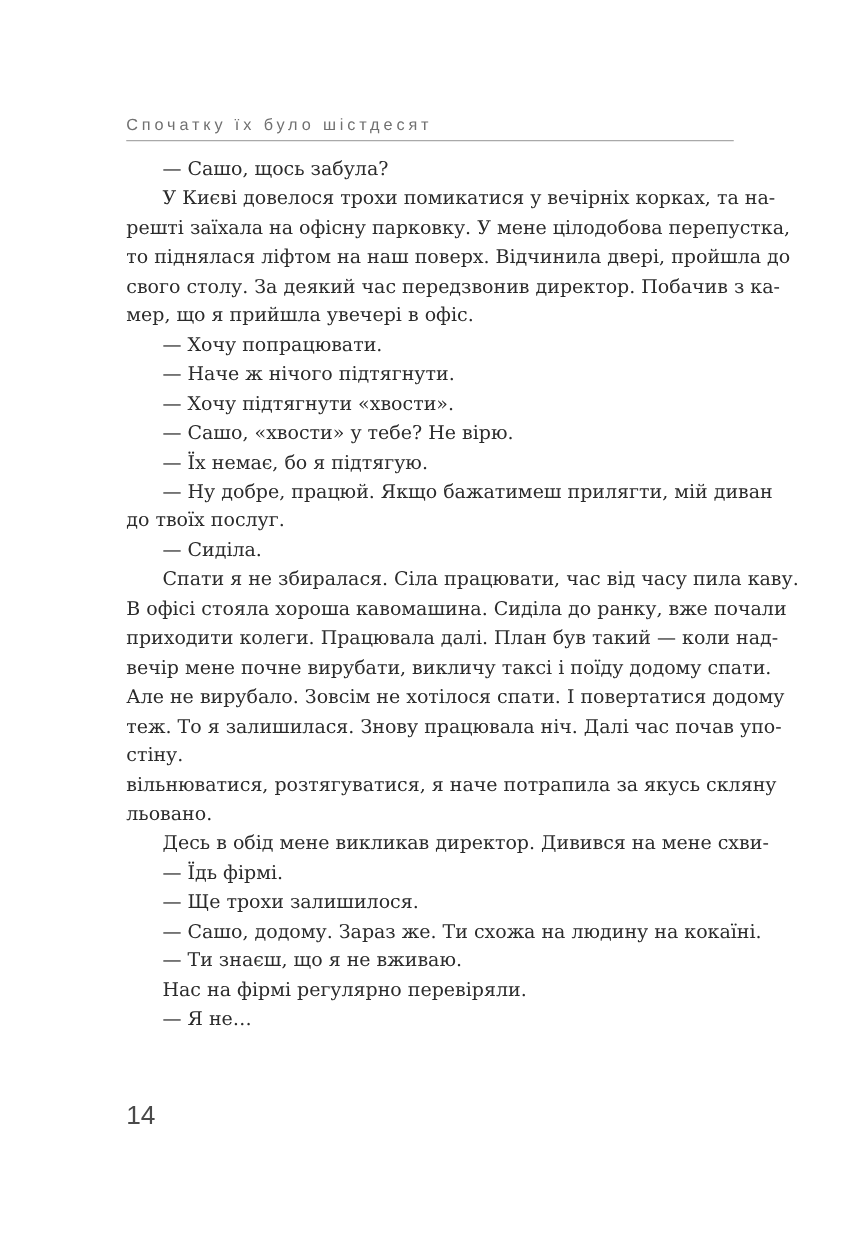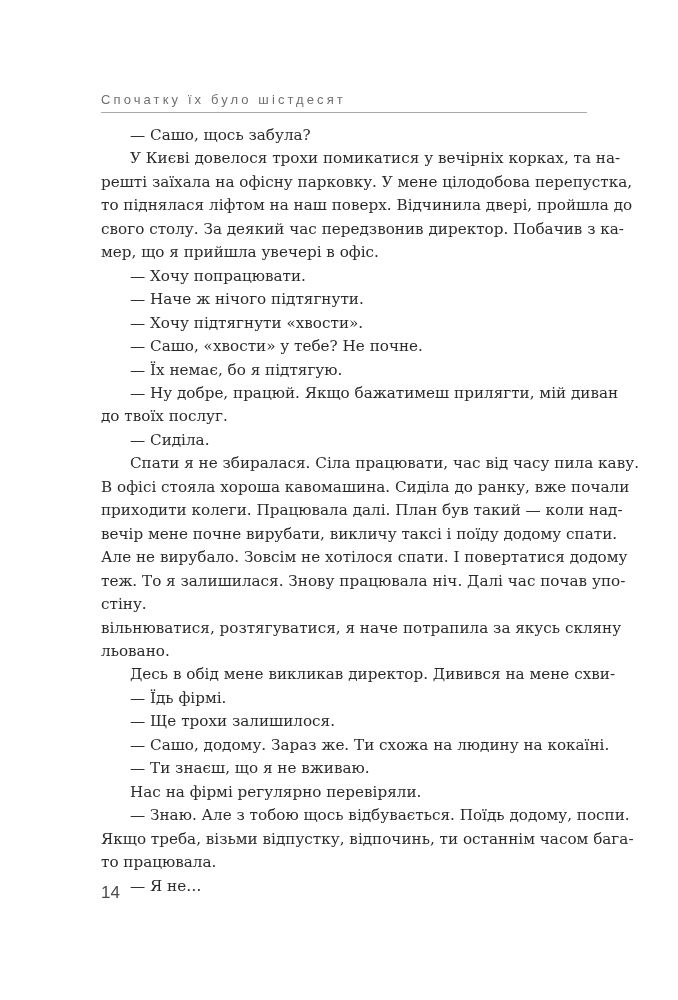--- a/index.html
+++ b/index.html
@@ -59,21 +59,21 @@
     .body-text .line.end {
       text-align-last: left;
     }
     .body-text .line.first { text-indent: 29px; }
     .body-text .line.cont { text-indent: 0; }
     .page-number {
       position: absolute;
       left: 101px;
       top: 882px;
       font-family: "Liberation Sans", "DejaVu Sans", sans-serif;
-      font-size: 17px;
+      font-size: 21px;
       color: #4a4a4a;
       line-height: 22px;
     }
   </style>
 </head>
 <body>
 
 <div class="page">
   <div class="running-head">Спочатку їх було шістдесят</div>
   <div class="head-rule"></div>
@@ -92,21 +92,21 @@
       <div>
         <span class="line first end">— Хочу попрацювати.</span>
       </div>
       <div>
         <span class="line first end">— Наче ж нічого підтягнути.</span>
       </div>
       <div>
         <span class="line first end">— Хочу підтягнути «хвости».</span>
       </div>
       <div>
-        <span class="line first end">— Сашо, «хвости» у тебе? Не почне.</span>
+        <span class="line first end">— Сашо, «хвости» у тебе? Не вірю.</span>
       </div>
       <div>
         <span class="line first end">— Їх немає, бо я підтягую.</span>
       </div>
       <div>
         <span class="line first">— Ну добре, працюй. Якщо бажатимеш прилягти, мій диван</span>
         <span class="line cont end">до твоїх послуг.</span>
       </div>
       <div>
         <span class="line first end">— Сиділа.</span>
@@ -134,23 +134,18 @@
       <div>
         <span class="line first end">— Сашо, додому. Зараз же. Ти схожа на людину на кокаїні.</span>
       </div>
       <div>
         <span class="line first end">— Ти знаєш, що я не вживаю.</span>
       </div>
       <div>
         <span class="line first end">Нас на фірмі регулярно перевіряли.</span>
       </div>
       <div>
-        <span class="line first">— Знаю. Але з тобою щось відбувається. Поїдь додому, поспи.</span>
-        <span class="line cont">Якщо треба, візьми відпустку, відпочинь, ти останнім часом бага-</span>
-        <span class="line cont end">то працювала.</span>
-      </div>
-      <div>
         <span class="line first end">— Я не…</span>
       </div>
     </div>
 
   <div class="page-number">14</div>
 </div>
 
 </body></html>

